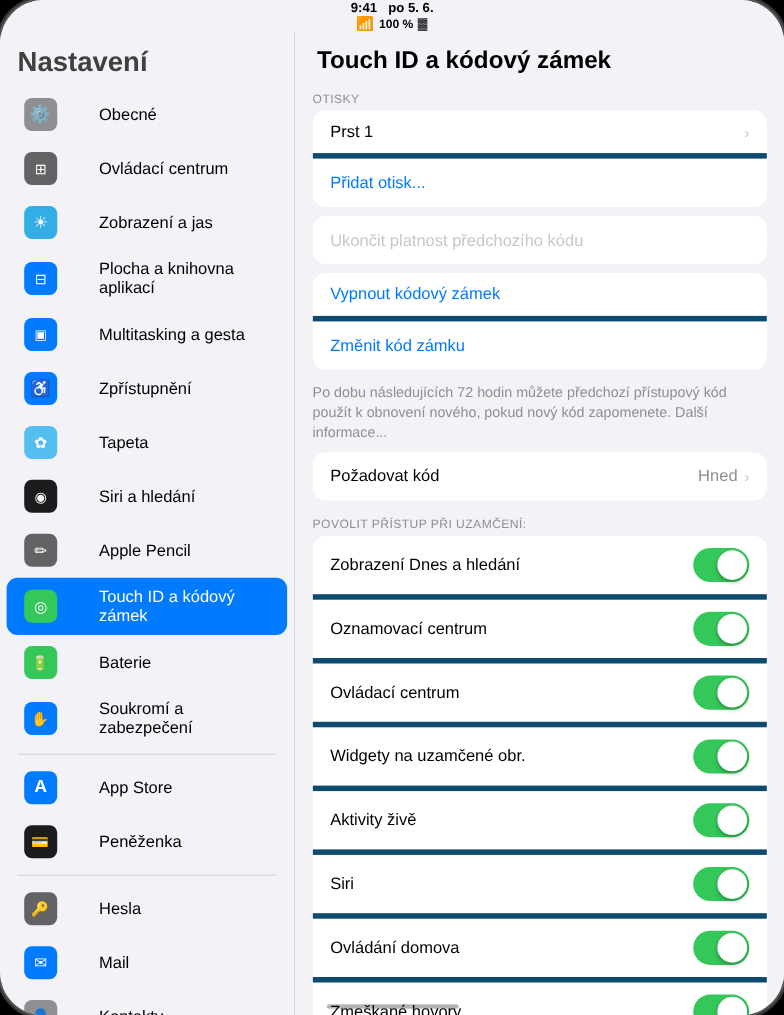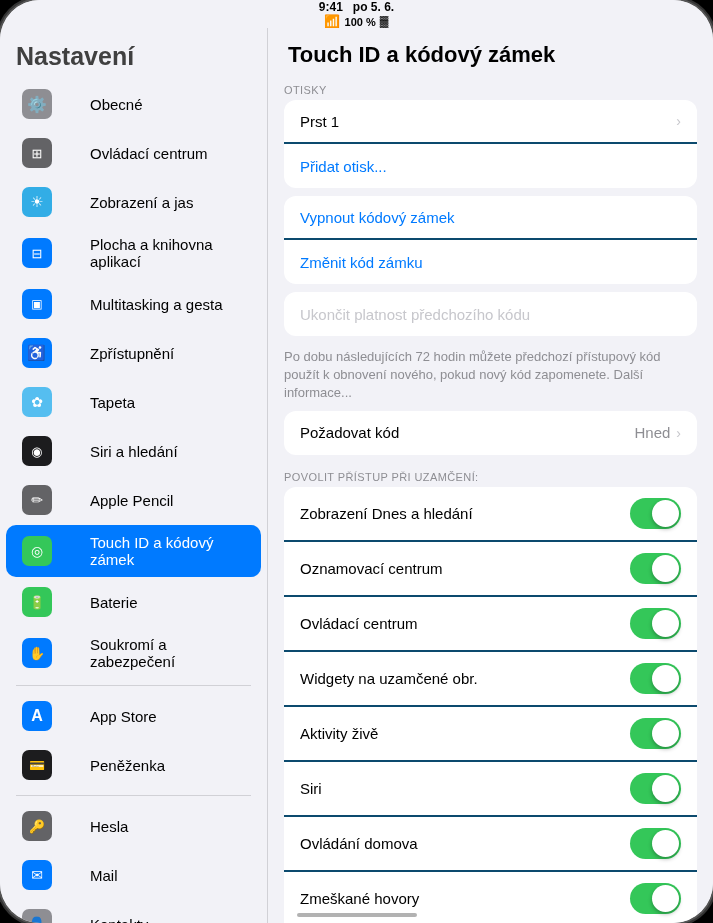--- a/index.html
+++ b/index.html
@@ -120,21 +120,21 @@
     .settings-group {
       background: #fff;
       border-radius: 12px;
       overflow: hidden;
       margin: 0 16px 8px;
     }
     .settings-row {
       display: flex;
       align-items: center;
       padding: 11px 16px;
-      border-bottom: 2px solid #0c4a6e;
+      border-bottom: 5px solid #0c4a6e;
       min-height: 44px;
     }
     .settings-row:last-child { border-bottom: none; }
     .settings-row-label {
       flex: 1;
       font-size: 15px;
       color: #000;
     }
     .settings-row-value {
       font-size: 15px;
@@ -312,30 +312,30 @@
           <span class="settings-row-label">Prst 1</span>
           <span class="chevron">›</span>
         </div>
         <div class="settings-row">
           <span class="link-blue">Přidat otisk...</span>
         </div>
       </div>
 
       <div class="settings-group">
         <div class="settings-row">
+          <span class="settings-row-label" style="color:#c7c7cc;">Ukončit platnost předchozího kódu</span>
+        </div>
+      </div>
+
+      <div class="settings-group">
+        <div class="settings-row">
           <span class="link-blue">Vypnout kódový zámek</span>
         </div>
         <div class="settings-row">
           <span class="link-blue">Změnit kód zámku</span>
-        </div>
-      </div>
-
-      <div class="settings-group">
-        <div class="settings-row">
-          <span class="settings-row-label" style="color:#c7c7cc;">Ukončit platnost předchozího kódu</span>
         </div>
       </div>
       <div class="settings-note">
         <span>Po dobu následujících 72 hodin můžete předchozí přístupový kód použít k obnovení nového, pokud nový kód zapomenete. Další informace...</span>
       </div>
 
       <div class="settings-group">
         <div class="settings-row">
           <span class="settings-row-label">Požadovat kód</span>
           <span class="settings-row-value">Hned</span>

